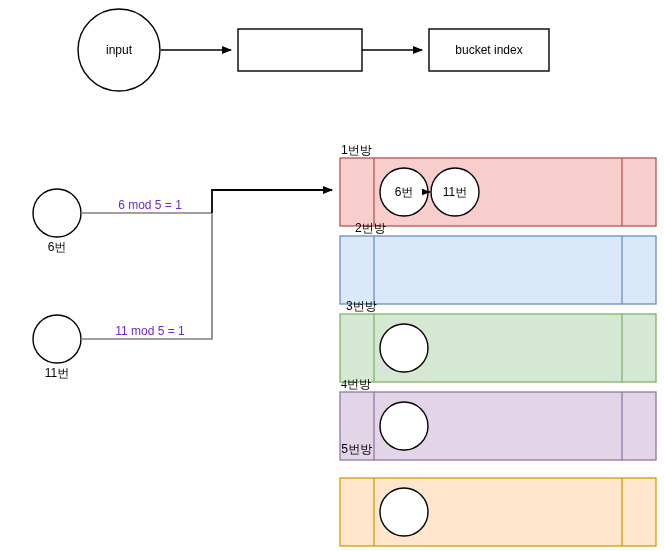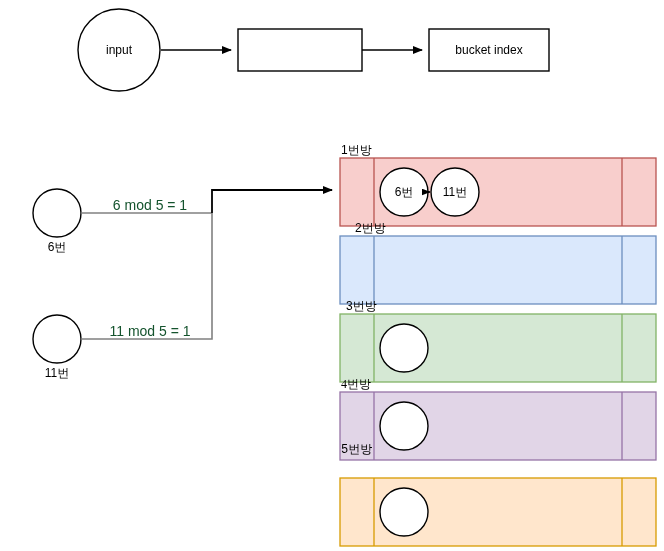--- a/index.html
+++ b/index.html
@@ -32,23 +32,23 @@
     position: absolute;
     font-size: 12px;
     line-height: 14px;
     color: #000;
     text-align: center;
     white-space: nowrap;
     pointer-events: none;
   }
   .edge-label {
     position: absolute;
-    font-size: 14px;
+    font-size: 12px;
     line-height: 14px;
-    color: #14532d;
+    color: #6d28d9;
     text-align: center;
     white-space: nowrap;
     background: transparent;
   }
   .bucket-label {
     position: absolute;
     font-size: 12px;
     line-height: 13px;
     color: #000;
     white-space: nowrap;

